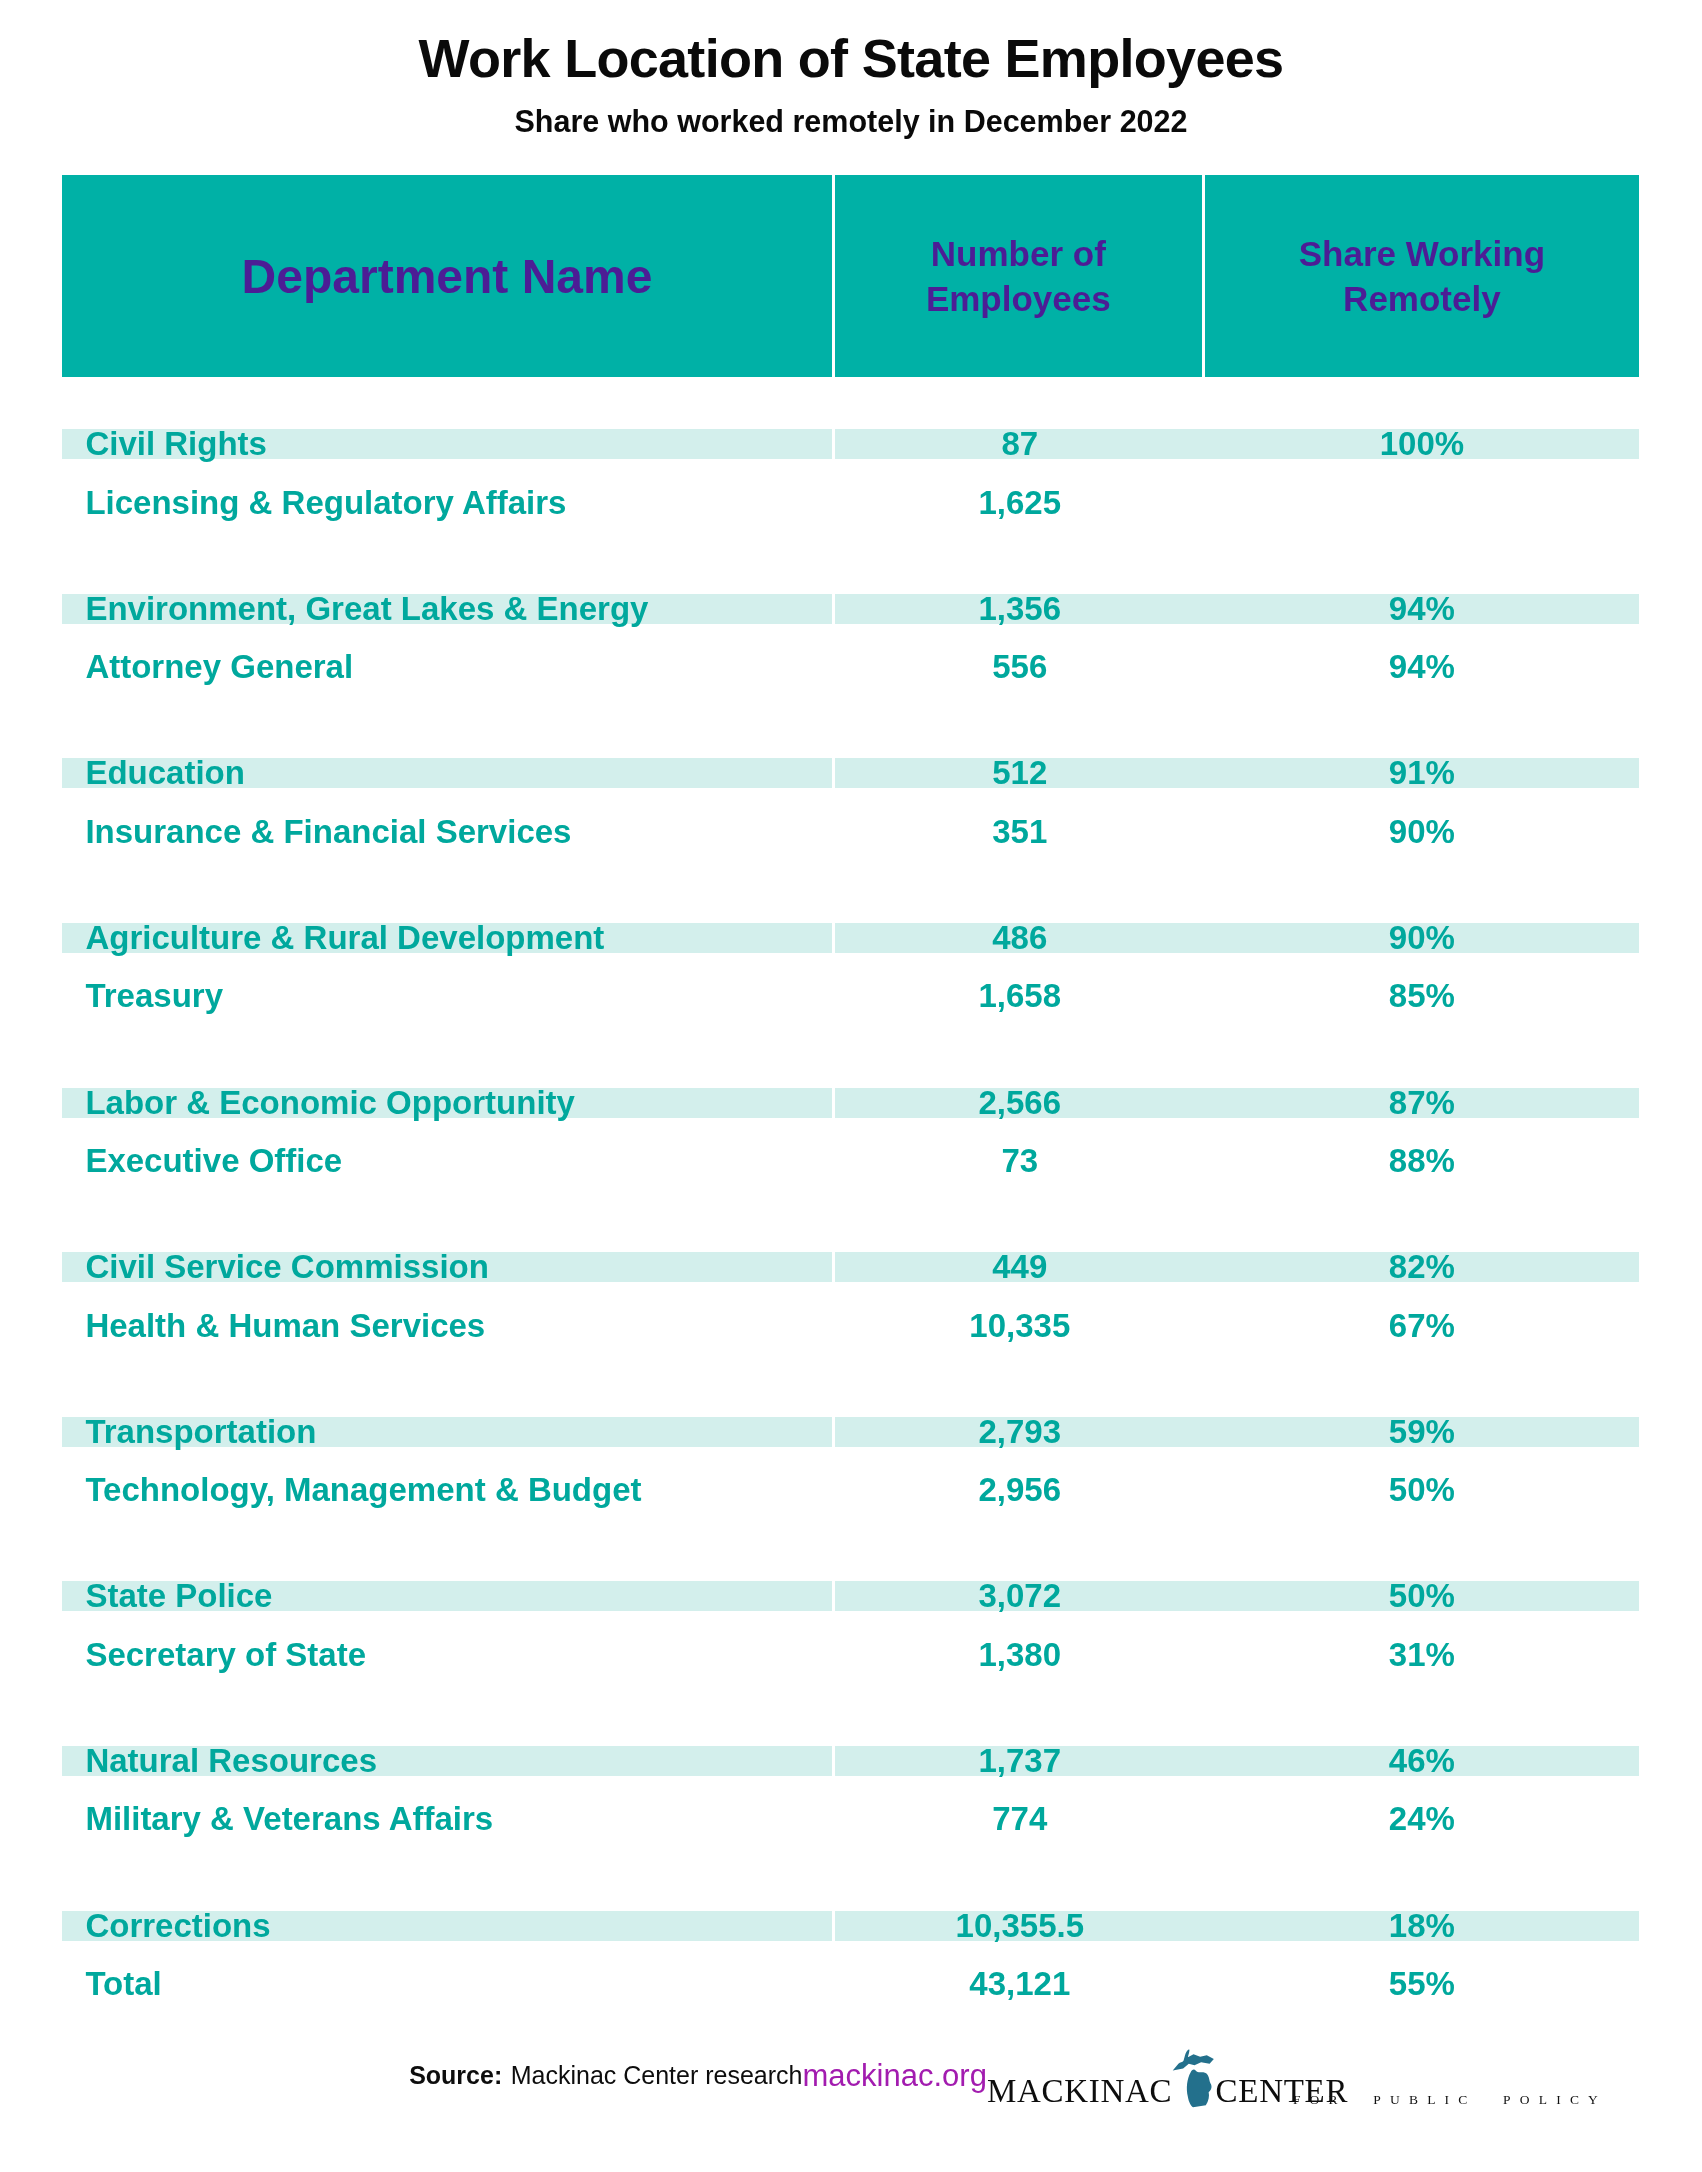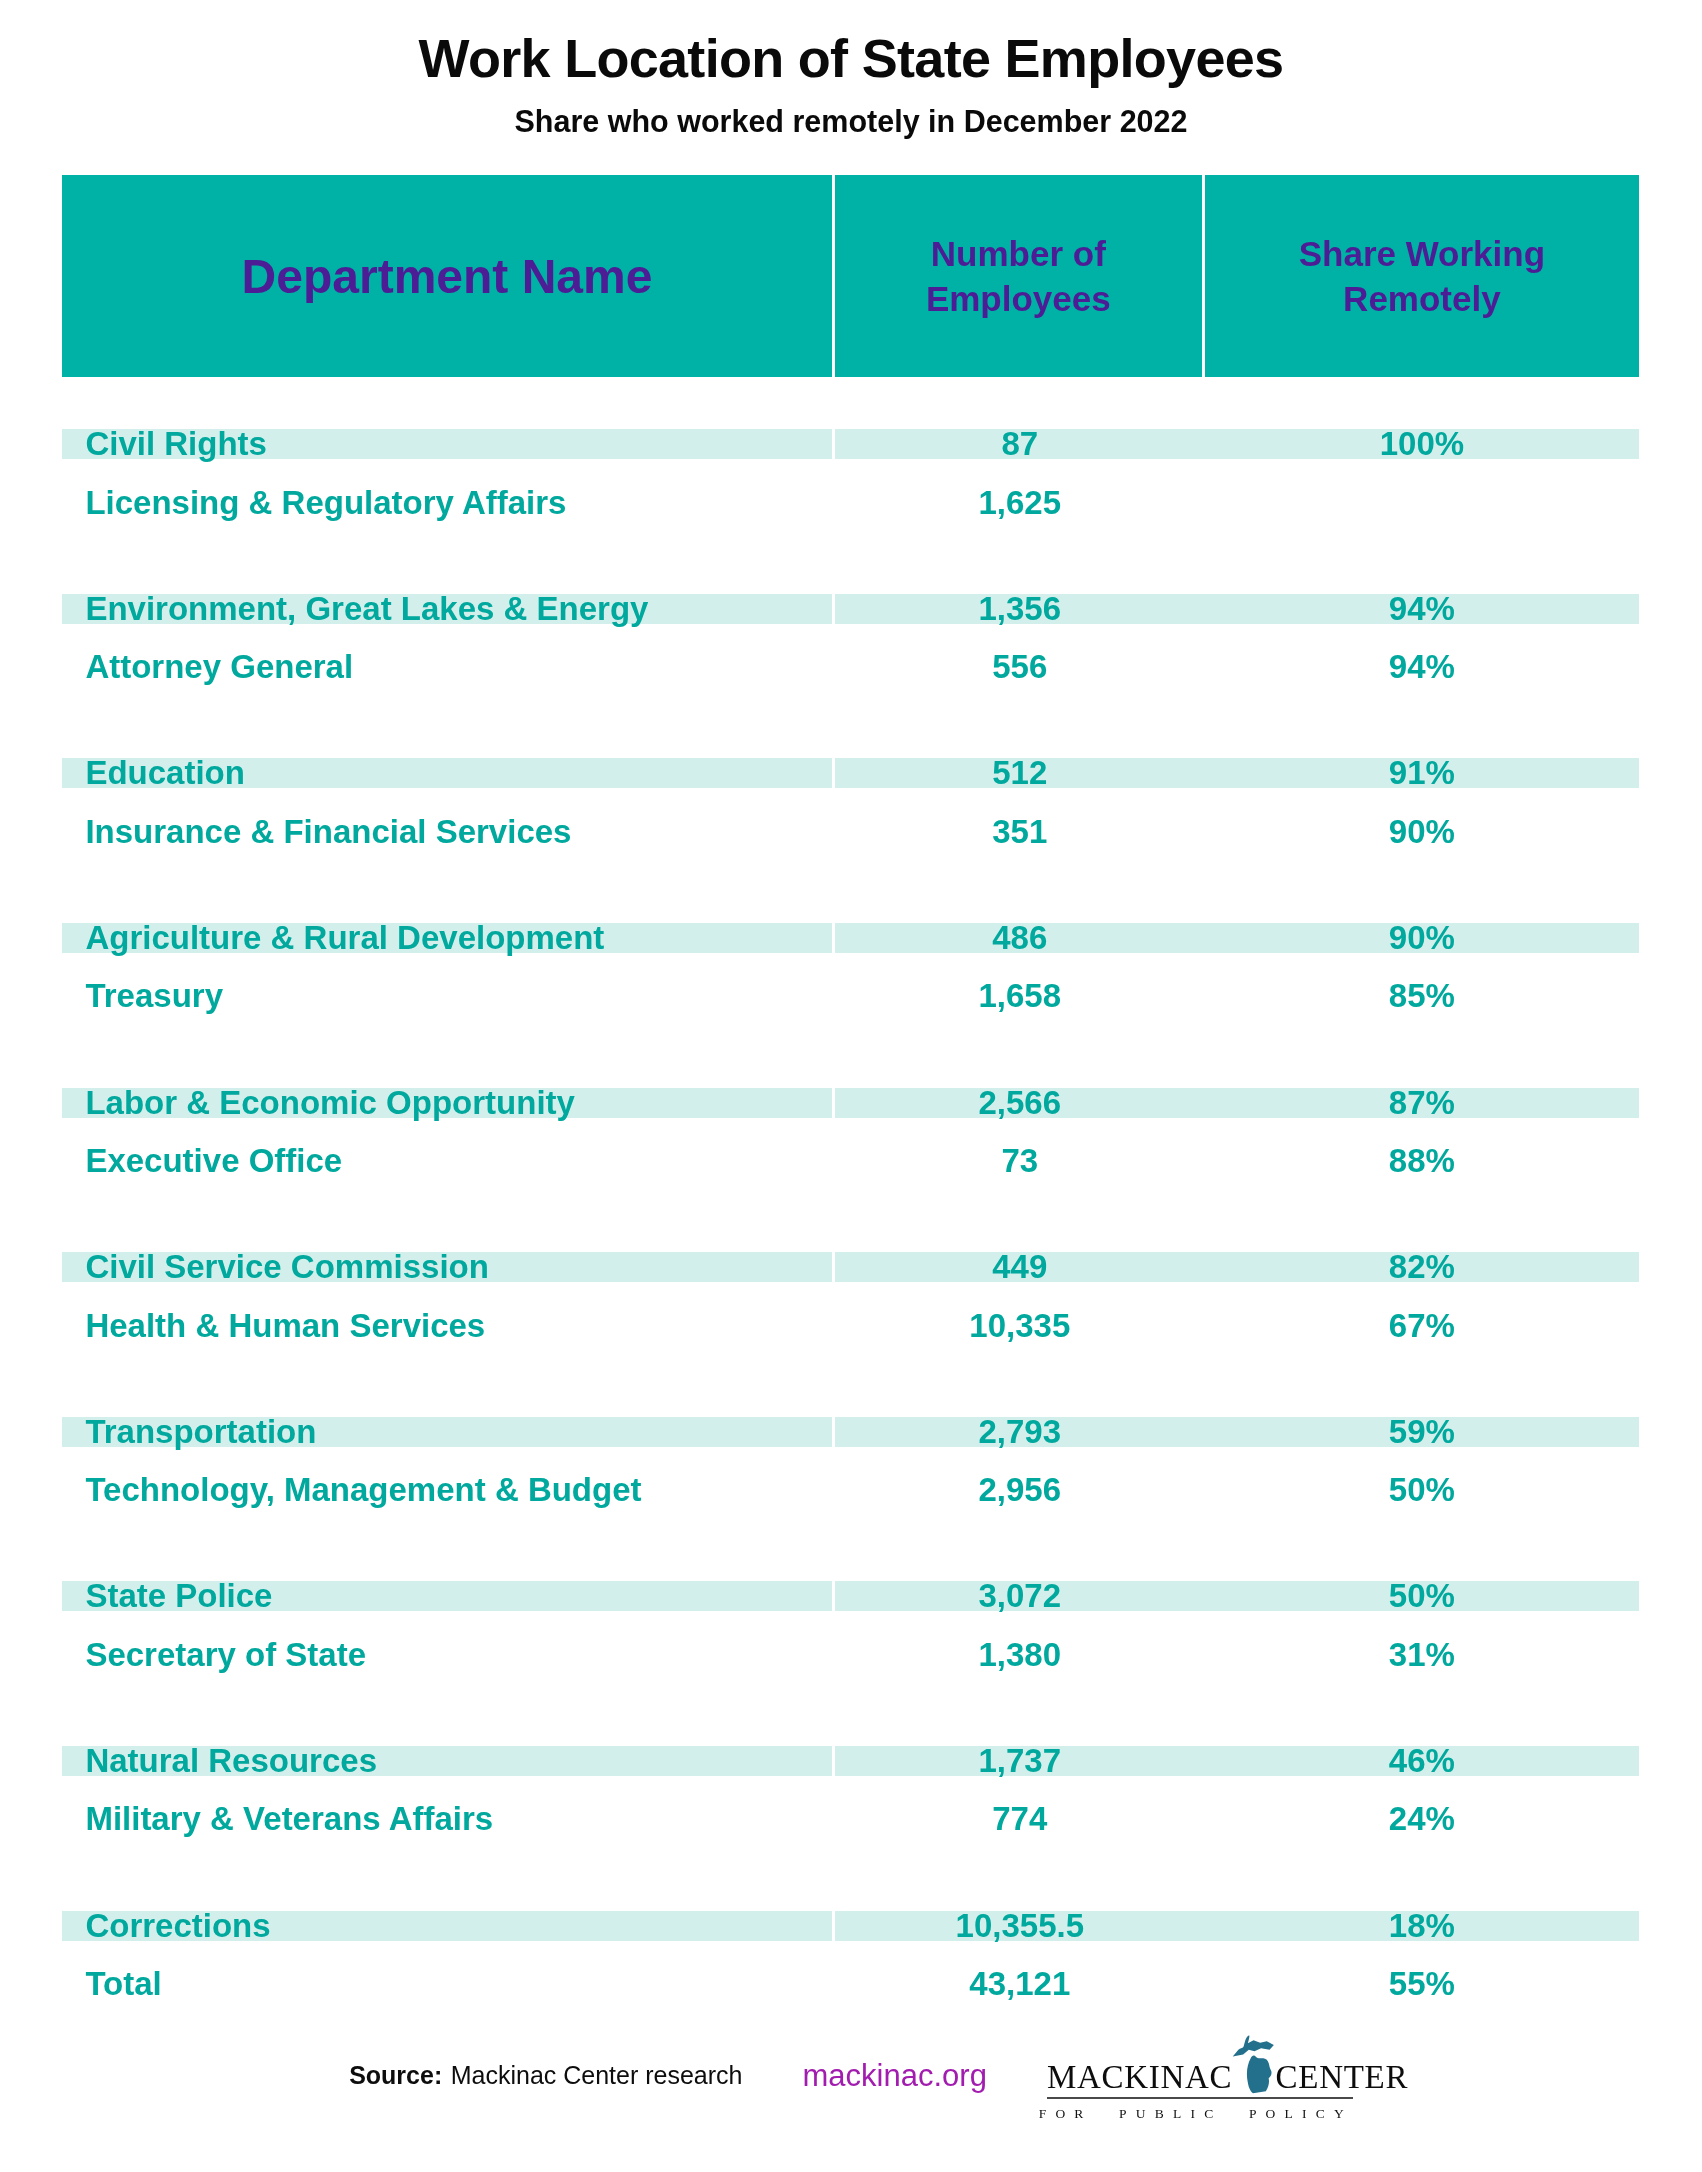--- a/index.html
+++ b/index.html
@@ -28,27 +28,27 @@
     display:flex;height:78px;margin-bottom:4.3px;
     color:var(--text_teal,#00a89d);font-weight:700;font-size:33px;
   }
   .td{display:flex;align-items:center;background:transparent;}
   .td.dept{width:770px;margin-right:2.8px;padding-left:23.4px;box-sizing:border-box;}
   .td.num{width:370px;justify-content:center;}
   .td.share{flex:1;justify-content:center;}
   .tr.shaded .td{background:var(--row_shade,#d3efec);margin-top:48px;}
   .footer{
     position:absolute;top:2026px;left:0;width:1702px;height:99px;
-    display:flex;align-items:center;justify-content:center;gap:60px;
+    display:flex;align-items:center;justify-content:center;
   }
   .source{font-size:25px;color:#0d0d0d;white-space:nowrap;}
   .source-label{font-weight:700;margin-right:8.5px;}
   .url{font-size:31px;color:#a21caf;white-space:nowrap;}
   .logo{
-    width:306px;display:flex;flex-direction:column;align-items:flex-end;
+    width:306px;display:flex;flex-direction:row;align-items:flex-end;
     font-family:"Liberation Serif",serif;color:#0d0d0d;
   }
   .logo-top{
     width:100%;display:flex;align-items:flex-end;justify-content:space-between;
     font-size:33px;letter-spacing:0.7px;line-height:1;
   }
   .logo-top .mi{height:68px;width:52px;margin:0 -4.3px -2.8px -4.3px;flex:0 0 auto;}
   .logo-rule{width:100%;height:2.8px;background:#4a4a4a;margin-top:2.1px;}
   .logo-tagline{
     font-size:13.5px;letter-spacing:9.2px;word-spacing:14px;margin-top:6.4px;

